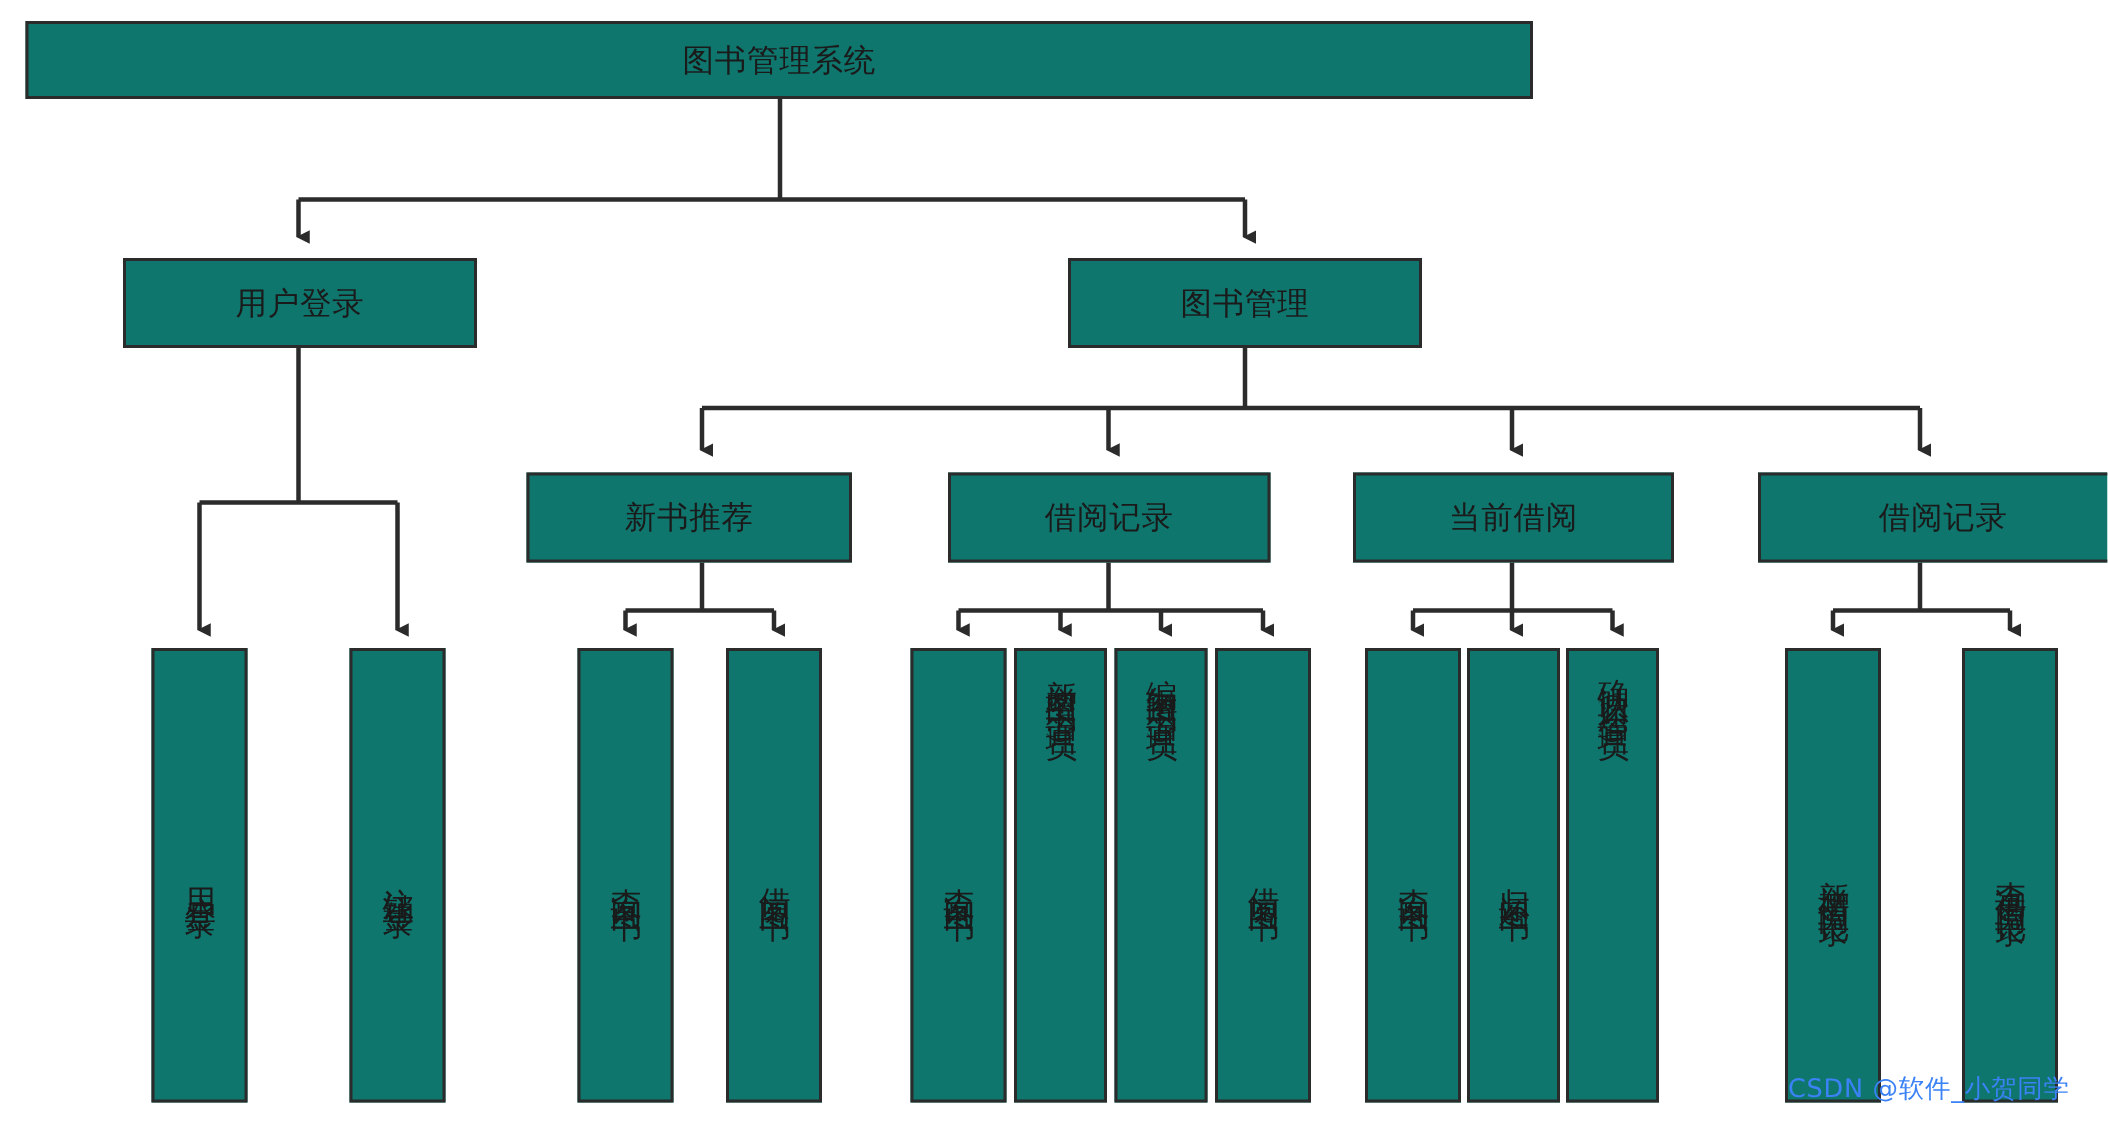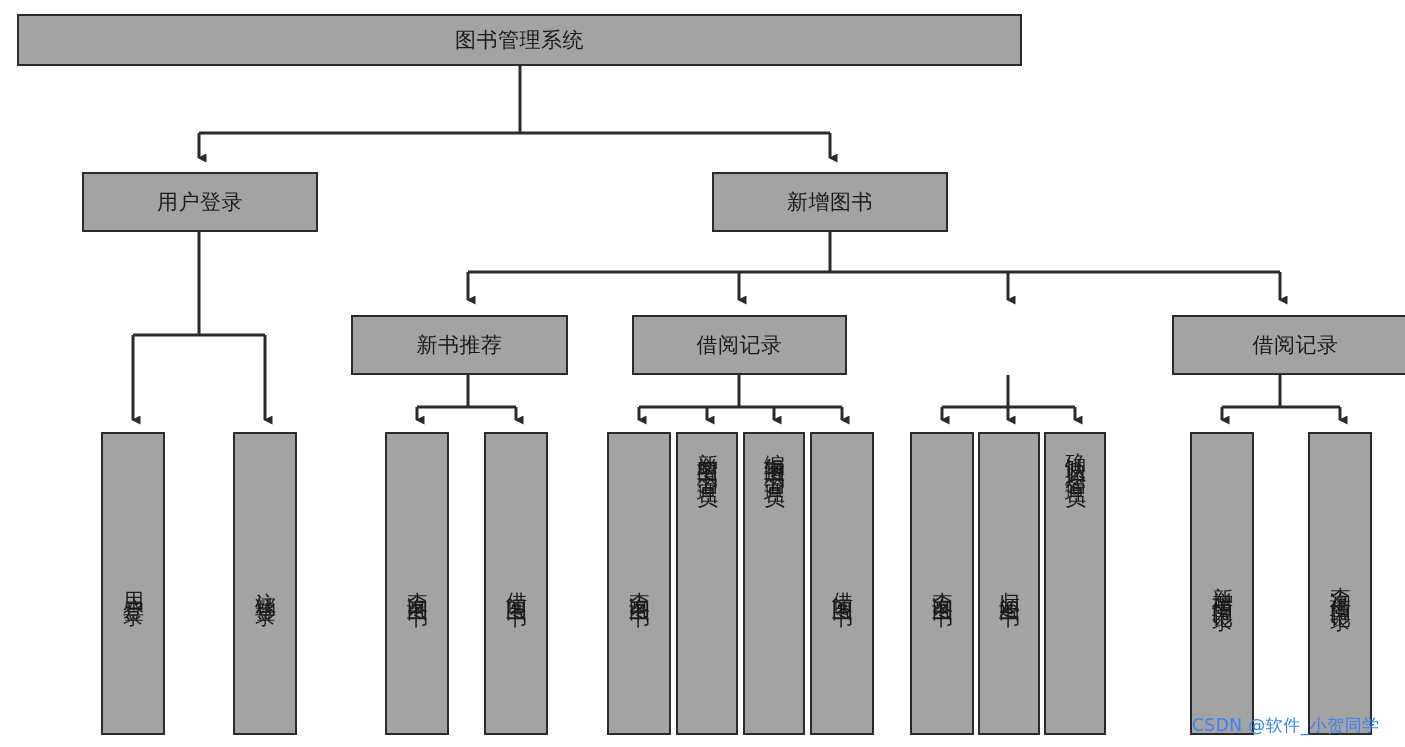--- a/index.html
+++ b/index.html
@@ -21,21 +21,21 @@
     position: absolute;
     left: 0;
     top: 0;
     width: 1405px;
     height: 747px;
   }
   .node {
     position: absolute;
     box-sizing: border-box;
     border: 2px solid #2b2b2b;
-    background: #a3a3a3;
+    background: #0f766e;
     display: flex;
     align-items: center;
     justify-content: center;
     color: #1a1a1a;
     font-size: 21px;
     line-height: 1.25;
     letter-spacing: 0.5px;
     white-space: nowrap;
   }
   .node.horizontal .node-label {
@@ -128,29 +128,32 @@
   </svg>
 
   <div class="node horizontal" style="left:17px; top:14px; width:1005px; height:52px;">
     <span class="node-label">图书管理系统</span>
   </div>
 
   <div class="node horizontal" style="left:82px; top:172px; width:236px; height:60px;">
     <span class="node-label">用户登录</span>
   </div>
   <div class="node horizontal" style="left:712px; top:172px; width:236px; height:60px;">
-    <span class="node-label">新增图书</span>
+    <span class="node-label">图书管理</span>
   </div>
 
   <div class="node horizontal" style="left:351px; top:315px; width:217px; height:60px;">
     <span class="node-label">新书推荐</span>
   </div>
   <div class="node horizontal" style="left:632px; top:315px; width:215px; height:60px;">
     <span class="node-label">借阅记录</span>
   </div>
+  <div class="node horizontal" style="left:902px; top:315px; width:214px; height:60px;">
+    <span class="node-label">当前借阅</span>
+  </div>
   <div class="node horizontal" style="left:1172px; top:315px; width:247px; height:60px;">
     <span class="node-label">借阅记录</span>
   </div>
 
   <div class="node vertical centered" style="left:101px; top:432px; width:64px; height:303px;">
     <span class="node-label">用户登录</span>
   </div>
   <div class="node vertical centered" style="left:233px; top:432px; width:64px; height:303px;">
     <span class="node-label">注销登录</span>
   </div>

